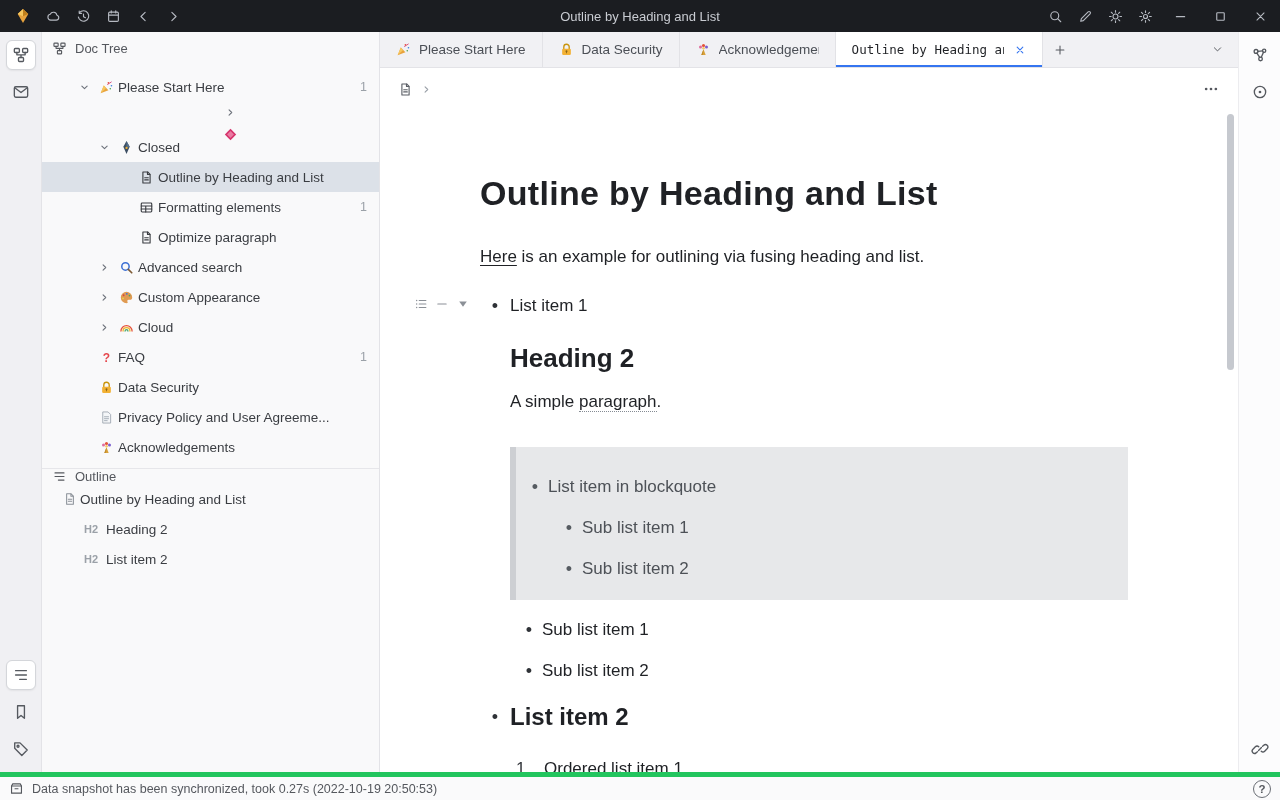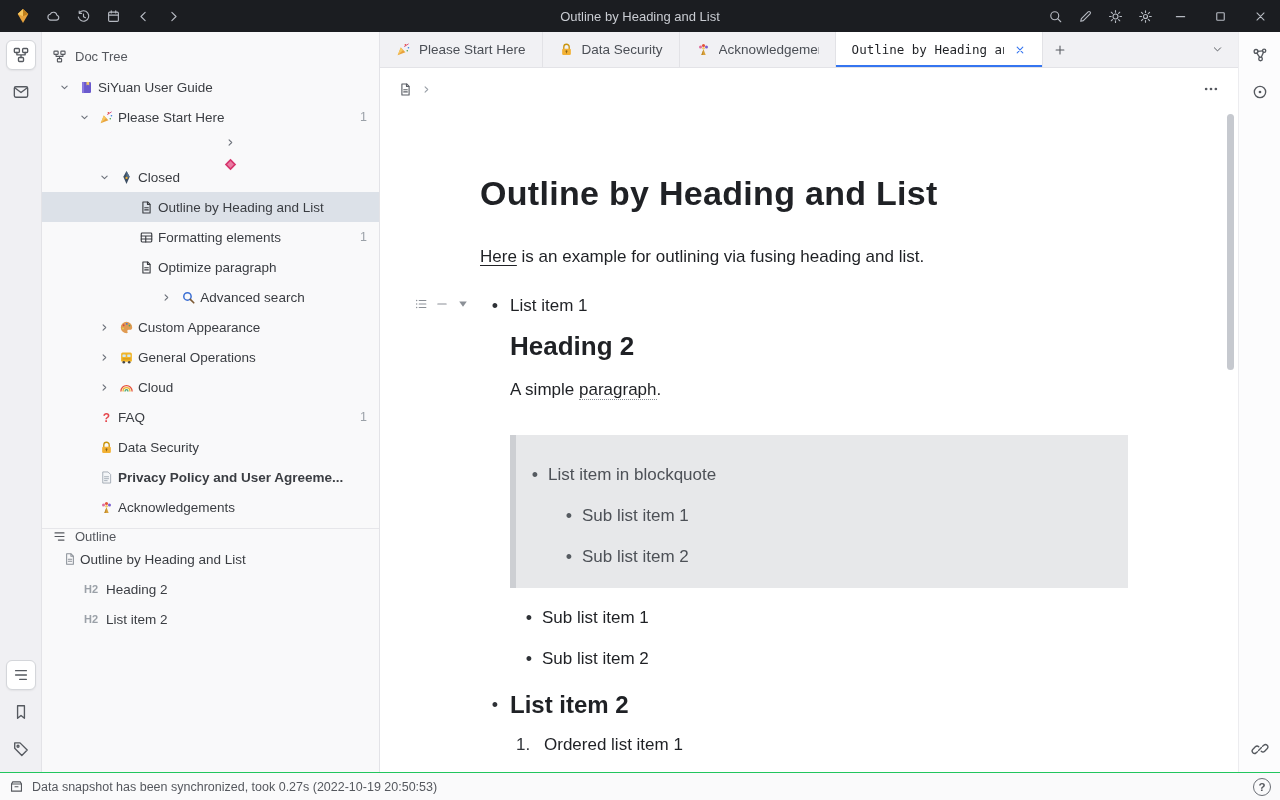--- a/index.html
+++ b/index.html
@@ -21,21 +21,21 @@
 .dock{flex:0 0 42px;display:flex;flex-direction:column;align-items:center;padding:8px 0}
 .dock-left{background:#f0f0f3;border-right:1px solid #e3e3e7}
 .dock-right{background:#fcfcfd;border-left:1px solid #ececef}
 .dock-top,.dock-bottom{display:flex;flex-direction:column;align-items:center;gap:7px}
 .dock-bottom{margin-top:auto}
 .dock-item{width:30px;height:30px;border-radius:6px;display:flex;align-items:center;justify-content:center;color:#55595f;border:1px solid transparent}
 .dock-item svg{width:18px;height:18px}
 .dock-item.active{background:#fff;border:1px solid #d4d6da;box-shadow:0 1px 2px rgba(0,0,0,.06)}
 
 .sidebar{flex:0 0 338px;background:#f9f9fa;border-right:1px solid #e3e3e7;display:flex;flex-direction:column;min-height:0;overflow:hidden}
-.panel-head{flex:0 0 32px;display:flex;align-items:flex-end;gap:8px;padding:0 10px;font-size:13px;color:#55585e}
+.panel-head{flex:0 0 32px;display:flex;align-items:center;gap:8px;padding:0 10px;font-size:13px;color:#55585e}
 .ph-icon{width:15px;height:15px;display:inline-flex;color:#55585e}
 .ph-icon svg{width:15px;height:15px}
 .tree{padding-top:8px}
 .tree-row{height:30px;display:flex;align-items:center;padding-right:12px;font-size:13.5px;color:#3a3d42;white-space:nowrap}
 .tree-row.selected{background:#dce1e8}
 .chev{flex:0 0 20px;display:flex;justify-content:center;align-items:center;color:#6d727b}
 .chev svg{width:11px;height:11px;stroke-width:2}
 .ticon{flex:0 0 24px;display:flex;justify-content:center;align-items:center}
 .ticon svg{width:15px;height:15px}
 .tlabel{overflow:hidden;text-overflow:ellipsis}
@@ -71,21 +71,21 @@
 .bc-sep svg{width:11px;height:11px;stroke-width:2}
 .bc-text{white-space:nowrap;overflow:hidden}
 .bc-more{margin-left:auto;width:18px;height:18px;display:inline-flex;color:#55585e}
 .bc-more svg{width:18px;height:18px}
 
 .editor{flex:1;position:relative;overflow:hidden}
 .content{width:648px;margin-left:100px;padding-top:62px;color:#1f2125}
 .doc-title{font-size:34px;line-height:1.25;font-weight:700;letter-spacing:.3px;margin-bottom:28px}
 .para{font-size:17px;line-height:1.6;margin-bottom:22px}
 .link{text-decoration:underline;text-underline-offset:3px}
-.li-row{display:flex;margin:10px 0;font-size:17px;line-height:1.6}
+.li-row{display:flex;margin:22px 0;font-size:17px;line-height:1.6}
 .li-row.first{position:relative}
 .bullet{flex:0 0 30px;text-align:center;color:#2f3237}
 .bullet::before{content:"•";font-size:18px}
 .gutter{position:absolute;left:-66px;top:5px;display:flex;align-items:center;gap:7px;color:#8b9097}
 .gutter span{width:14px;height:14px;display:inline-flex}
 .gutter svg{width:14px;height:14px}
 .li-children{margin-left:30px}
 h2.h2{font-size:26px;font-weight:700;line-height:1.3;margin:8px 0 12px}
 .para2{font-size:17px;line-height:1.6;margin-bottom:32px}
 .u-dot{border-bottom:1px dotted #858b93}
@@ -95,21 +95,21 @@
 .bq .bullet{flex:0 0 26px;color:#565b61}
 .bq .sub{margin-left:34px}
 .sub2{margin-left:6px;margin-top:14px}
 .sub2 .li-row{margin:12px 0}
 .sub2 .bullet{flex:0 0 26px}
 .h2row{margin-top:16px;align-items:center}
 .inline-h2{font-size:24px;font-weight:700;line-height:1.3}
 .ol-row .num{flex:0 0 34px;padding-left:6px;color:#33363b}
 .vscroll{position:absolute;top:4px;right:4px;width:7px;height:256px;border-radius:4px;background:#c6c9cf}
 
-.statusbar{flex:0 0 28px;background:#fafafb;border-top:1px solid #22c55e;display:flex;align-items:center;gap:8px;padding:0 9px;font-size:12.5px;color:#55585e}
+.statusbar{flex:0 0 28px;background:#fafafb;border-top:5px solid #22c55e;display:flex;align-items:center;gap:8px;padding:0 9px;font-size:12.5px;color:#55585e}
 .sb-icon{width:15px;height:15px;display:inline-flex;color:#55585e}
 .sb-icon svg{width:15px;height:15px}
 .sb-help{margin-left:auto;width:18px;height:18px;border:1.5px solid #6a6e75;border-radius:50%;display:flex;align-items:center;justify-content:center;font-size:11.5px;font-weight:700;color:#55585e}
 </style>
 </head>
 <body>
 
 <div class="app" data-interactable="false">
 
   <div class="titlebar" data-interactable="true">
@@ -238,35 +238,20 @@
             <svg viewBox="0 0 20 20" fill="none" stroke="currentColor" stroke-width="1.5" stroke-linecap="round" stroke-linejoin="round">
               <rect x="2.6" y="2.8" width="5.6" height="4.4" rx="1"></rect>
               <rect x="11.8" y="2.8" width="5.6" height="4.4" rx="1"></rect>
               <rect x="7.2" y="12.8" width="5.6" height="4.4" rx="1"></rect>
               <path d="M5.4 7.2v2.6h9.2V7.2M10 9.8v3"></path>
             </svg>
           </span>
         <span data-interactable="false">Doc Tree</span>
       </div>
       <div class="tree" data-interactable="false">
-          <div class="tree-row" data-interactable="true" style="padding-left: 12px;">
-            <span class="chev" data-interactable="true">
-              <svg viewBox="0 0 20 20" fill="none" stroke="currentColor" stroke-width="1.5" stroke-linecap="round" stroke-linejoin="round">
-                <path d="m5.2 7.4 4.8 4.8 4.8-4.8"></path>
-              </svg>
-            </span>
-            <span class="ticon" data-interactable="false">
-              <svg viewBox="0 0 20 20">
-                <path d="M4.2 2.6h10.2A1.6 1.6 0 0 1 16 4.2v11.6a1.6 1.6 0 0 1-1.6 1.6H4.2Z" fill="#6a5acd"></path>
-                <rect x="4.2" y="2.6" width="2.6" height="14.8" fill="#8b7ae0"></rect>
-                <path d="M10 2.6h3.6v4.8l-1.8-1.3L10 7.4Z" fill="#f3c969"></path>
-              </svg>
-            </span>
-            <span class="tlabel" data-interactable="false">SiYuan User Guide</span>
-          </div>
           <div class="tree-row" data-interactable="true" style="padding-left: 32px;">
             <span class="chev" data-interactable="true">
               <svg viewBox="0 0 20 20" fill="none" stroke="currentColor" stroke-width="1.5" stroke-linecap="round" stroke-linejoin="round">
                 <path d="m5.2 7.4 4.8 4.8 4.8-4.8"></path>
               </svg>
             </span>
             <span class="ticon" data-interactable="false">
               <svg viewBox="0 0 20 20">
                 <path d="m2.2 17.8 4.2-10.4 6.2 6.2Z" fill="#e8a33d"></path>
                 <path d="m2.2 17.8 4.2-10.4 3.1 3.1Z" fill="#f6c75f"></path>
@@ -334,21 +319,21 @@
             <span class="chev" data-interactable="false"></span>
             <span class="ticon" data-interactable="false">
               <svg viewBox="0 0 20 20" fill="none" stroke="currentColor" stroke-width="1.5" stroke-linecap="round" stroke-linejoin="round">
                 <path d="M5.2 2.6h6.4l3.2 3.2v11.6H5.2Z"></path>
                 <path d="M11.3 2.8V6h3.2"></path>
                 <path d="M7.6 10.4h4.8M7.6 13.2h4.8"></path>
               </svg>
             </span>
             <span class="tlabel" data-interactable="false">Optimize paragraph</span>
           </div>
-          <div class="tree-row" data-interactable="true" style="padding-left: 52px; justify-content: center;">
+          <div class="tree-row" data-interactable="true" style="padding-left: 52px;">
             <span class="chev" data-interactable="true">
               <svg viewBox="0 0 20 20" fill="none" stroke="currentColor" stroke-width="1.5" stroke-linecap="round" stroke-linejoin="round">
                 <path d="m7.4 5.2 4.8 4.8-4.8 4.8"></path>
               </svg>
             </span>
             <span class="ticon" data-interactable="false">
               <svg viewBox="0 0 20 20" fill="none">
                 <circle cx="8.6" cy="8.6" r="4.9" stroke="#3b6fd4" stroke-width="2"></circle>
                 <path d="m12.4 12.4 4.6 4.6" stroke="#7d5a34" stroke-width="2.2" stroke-linecap="round"></path>
               </svg>
@@ -372,38 +357,20 @@
             </span>
             <span class="tlabel" data-interactable="false">Custom Appearance</span>
           </div>
           <div class="tree-row" data-interactable="true" style="padding-left: 52px;">
             <span class="chev" data-interactable="true">
               <svg viewBox="0 0 20 20" fill="none" stroke="currentColor" stroke-width="1.5" stroke-linecap="round" stroke-linejoin="round">
                 <path d="m7.4 5.2 4.8 4.8-4.8 4.8"></path>
               </svg>
             </span>
             <span class="ticon" data-interactable="false">
-              <svg viewBox="0 0 20 20">
-                <rect x="2.8" y="3.4" width="14.4" height="12.2" rx="2" fill="#f0b429"></rect>
-                <rect x="4.6" y="5.9" width="4.4" height="3.4" rx=".6" fill="#cfe9f7"></rect>
-                <rect x="11" y="5.9" width="4.4" height="3.4" rx=".6" fill="#cfe9f7"></rect>
-                <rect x="4.6" y="11" width="10.8" height="1.7" rx=".8" fill="#d99a16"></rect>
-                <circle cx="6.4" cy="16.4" r="1.7" fill="#474747"></circle>
-                <circle cx="13.6" cy="16.4" r="1.7" fill="#474747"></circle>
-              </svg>
-            </span>
-            <span class="tlabel" data-interactable="false">General Operations</span>
-          </div>
-          <div class="tree-row" data-interactable="true" style="padding-left: 52px;">
-            <span class="chev" data-interactable="true">
-              <svg viewBox="0 0 20 20" fill="none" stroke="currentColor" stroke-width="1.5" stroke-linecap="round" stroke-linejoin="round">
-                <path d="m7.4 5.2 4.8 4.8-4.8 4.8"></path>
-              </svg>
-            </span>
-            <span class="ticon" data-interactable="false">
               <svg viewBox="0 0 20 20" fill="none" stroke-linecap="round">
                 <path d="M2.6 14.8a7.4 7.4 0 0 1 14.8 0" stroke="#e5533c" stroke-width="1.7"></path>
                 <path d="M5.4 14.8a4.6 4.6 0 0 1 9.2 0" stroke="#f0b429" stroke-width="1.7"></path>
                 <path d="M8.1 14.8a1.9 1.9 0 0 1 3.8 0" stroke="#48a56a" stroke-width="1.7"></path>
               </svg>
             </span>
             <span class="tlabel" data-interactable="false">Cloud</span>
           </div>
           <div class="tree-row" data-interactable="true" style="padding-left: 32px;">
             <span class="chev" data-interactable="false"></span>
@@ -420,21 +387,21 @@
             <span class="ticon" data-interactable="false">
               <svg viewBox="0 0 20 20">
                 <path d="M6.4 9.2V6.6a3.6 3.6 0 0 1 7.2 0v2.6" stroke="#c9940a" stroke-width="1.8" fill="none"></path>
                 <rect x="4.2" y="8.9" width="11.6" height="8.3" rx="1.6" fill="#f2b134"></rect>
                 <circle cx="10" cy="12.4" r="1.3" fill="#8a6414"></circle>
                 <rect x="9.4" y="13" width="1.2" height="2.4" rx=".6" fill="#8a6414"></rect>
               </svg>
             </span>
             <span class="tlabel" data-interactable="false">Data Security</span>
           </div>
-          <div class="tree-row" data-interactable="true" style="padding-left: 32px; font-weight: bold;">
+          <div class="tree-row" data-interactable="true" style="padding-left: 32px;">
             <span class="chev" data-interactable="false"></span>
             <span class="ticon" data-interactable="false">
               <svg viewBox="0 0 20 20">
                 <path d="M5 2.6h7.1l3.4 3.4v11.4H5Z" fill="#f4f6f8" stroke="#98a0ab" stroke-width="1.1"></path>
                 <path d="M7.3 9h5.4M7.3 11.6h5.4M7.3 14.2h3.6" stroke="#98a0ab" stroke-width="1.1" stroke-linecap="round"></path>
               </svg>
             </span>
             <span class="tlabel" data-interactable="false">Privacy Policy and User Agreeme...</span>
           </div>
           <div class="tree-row" data-interactable="true" style="padding-left: 32px;">

